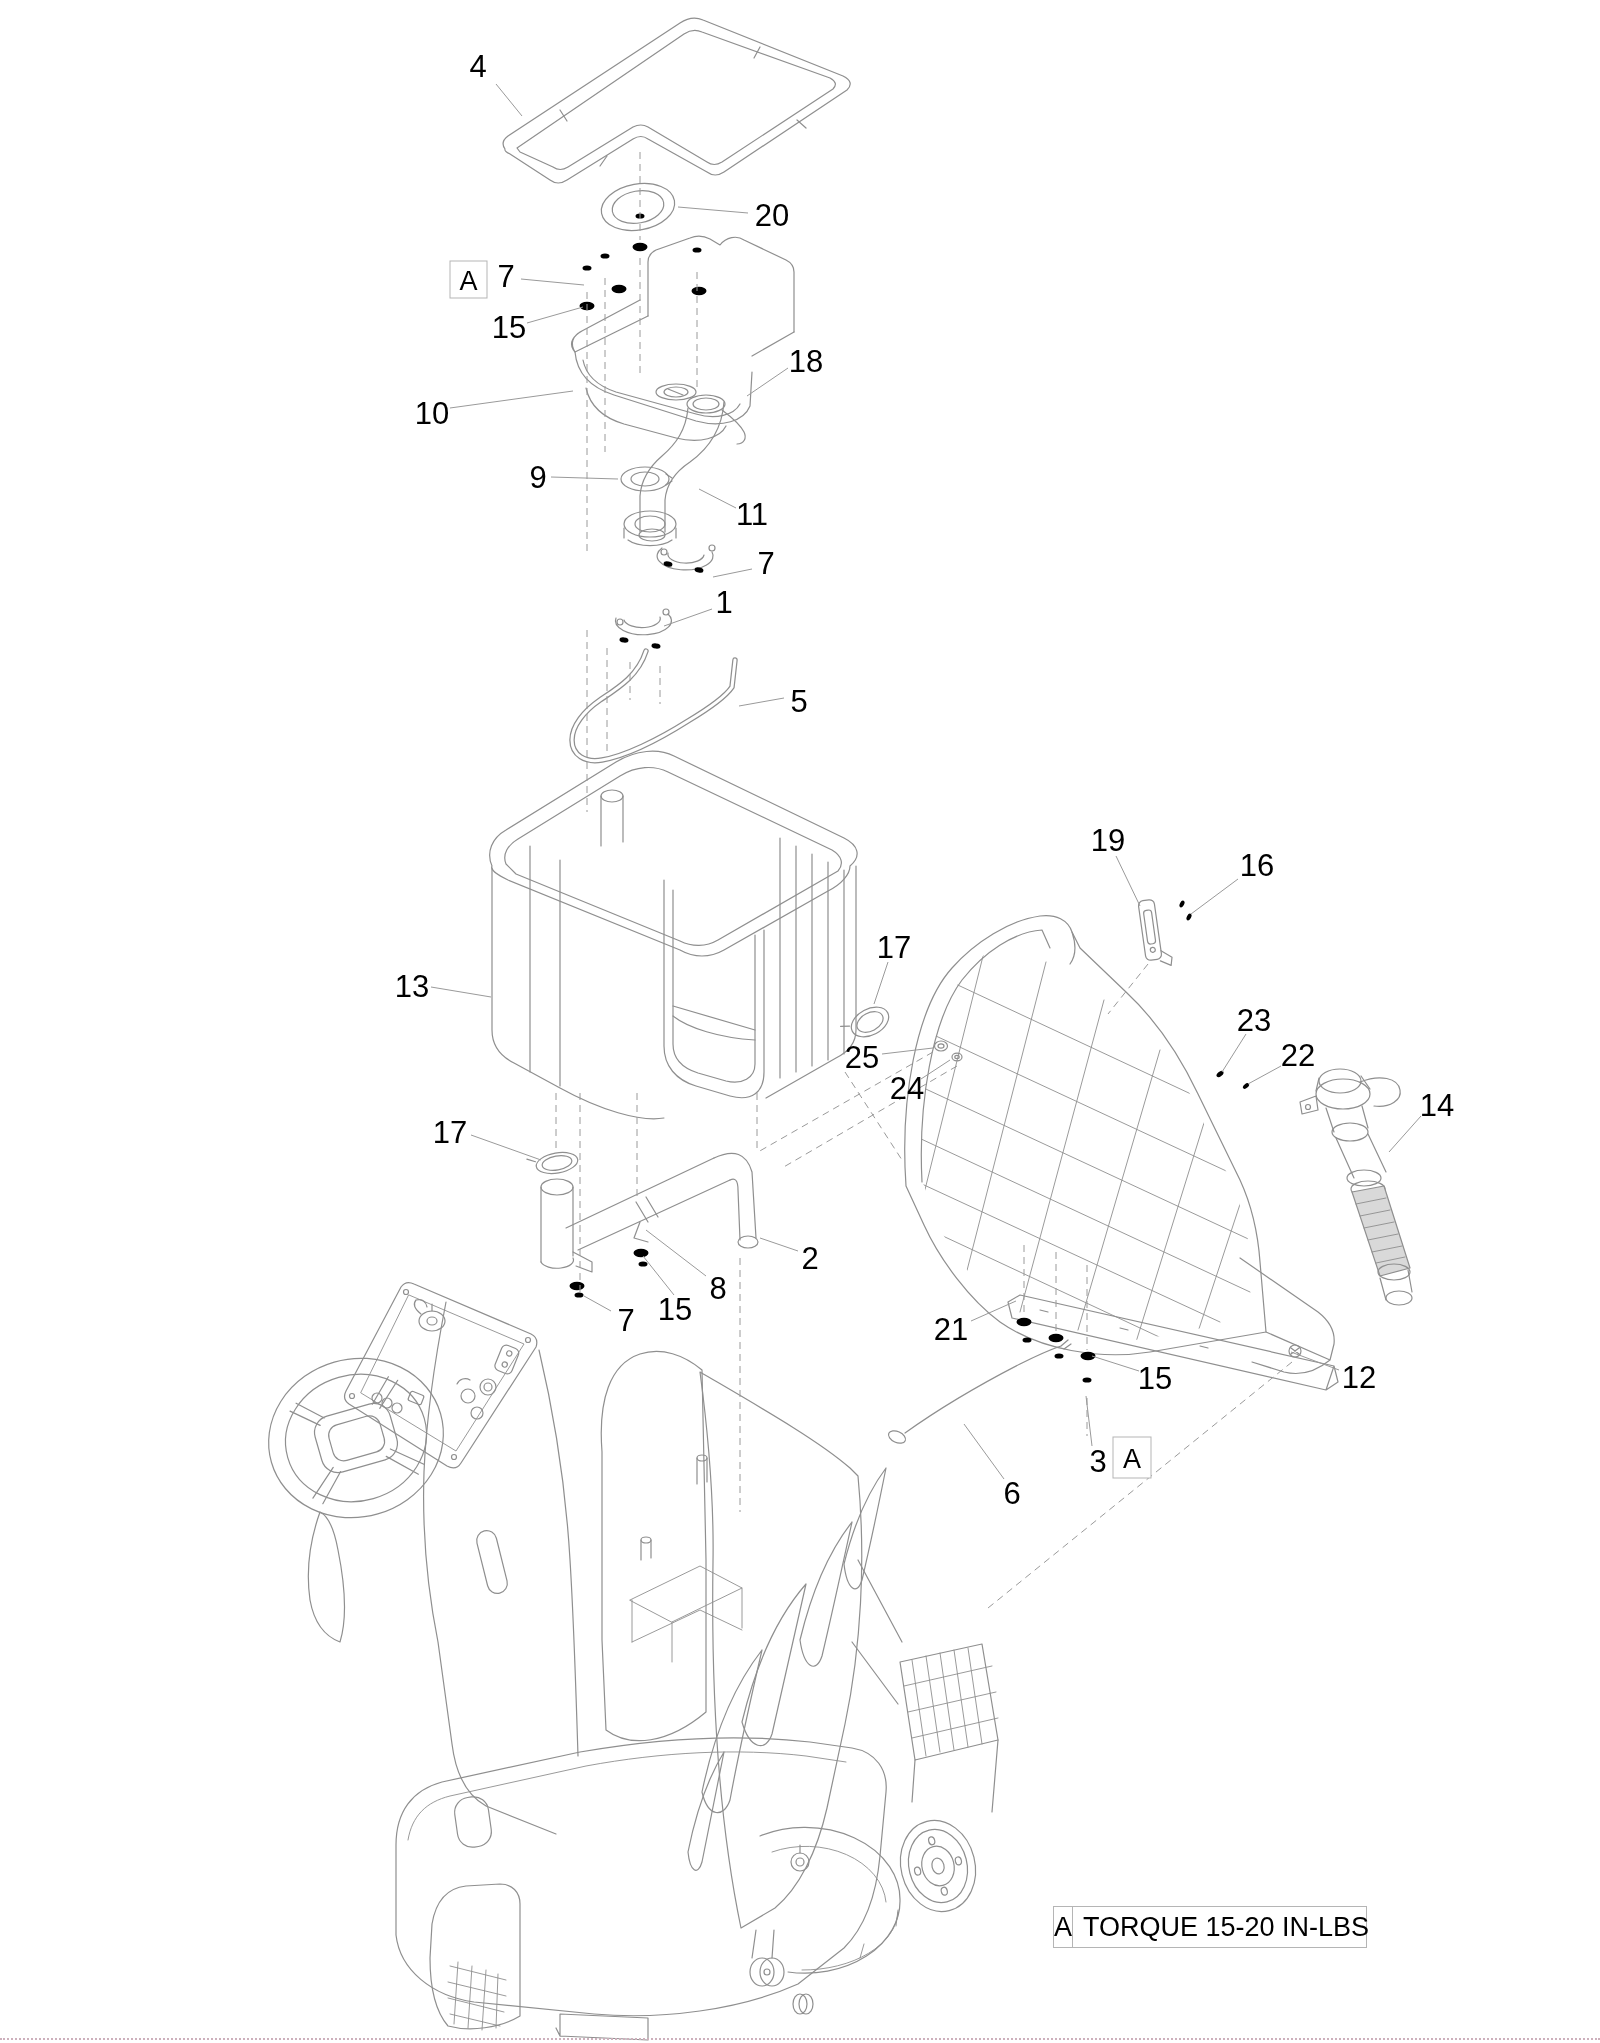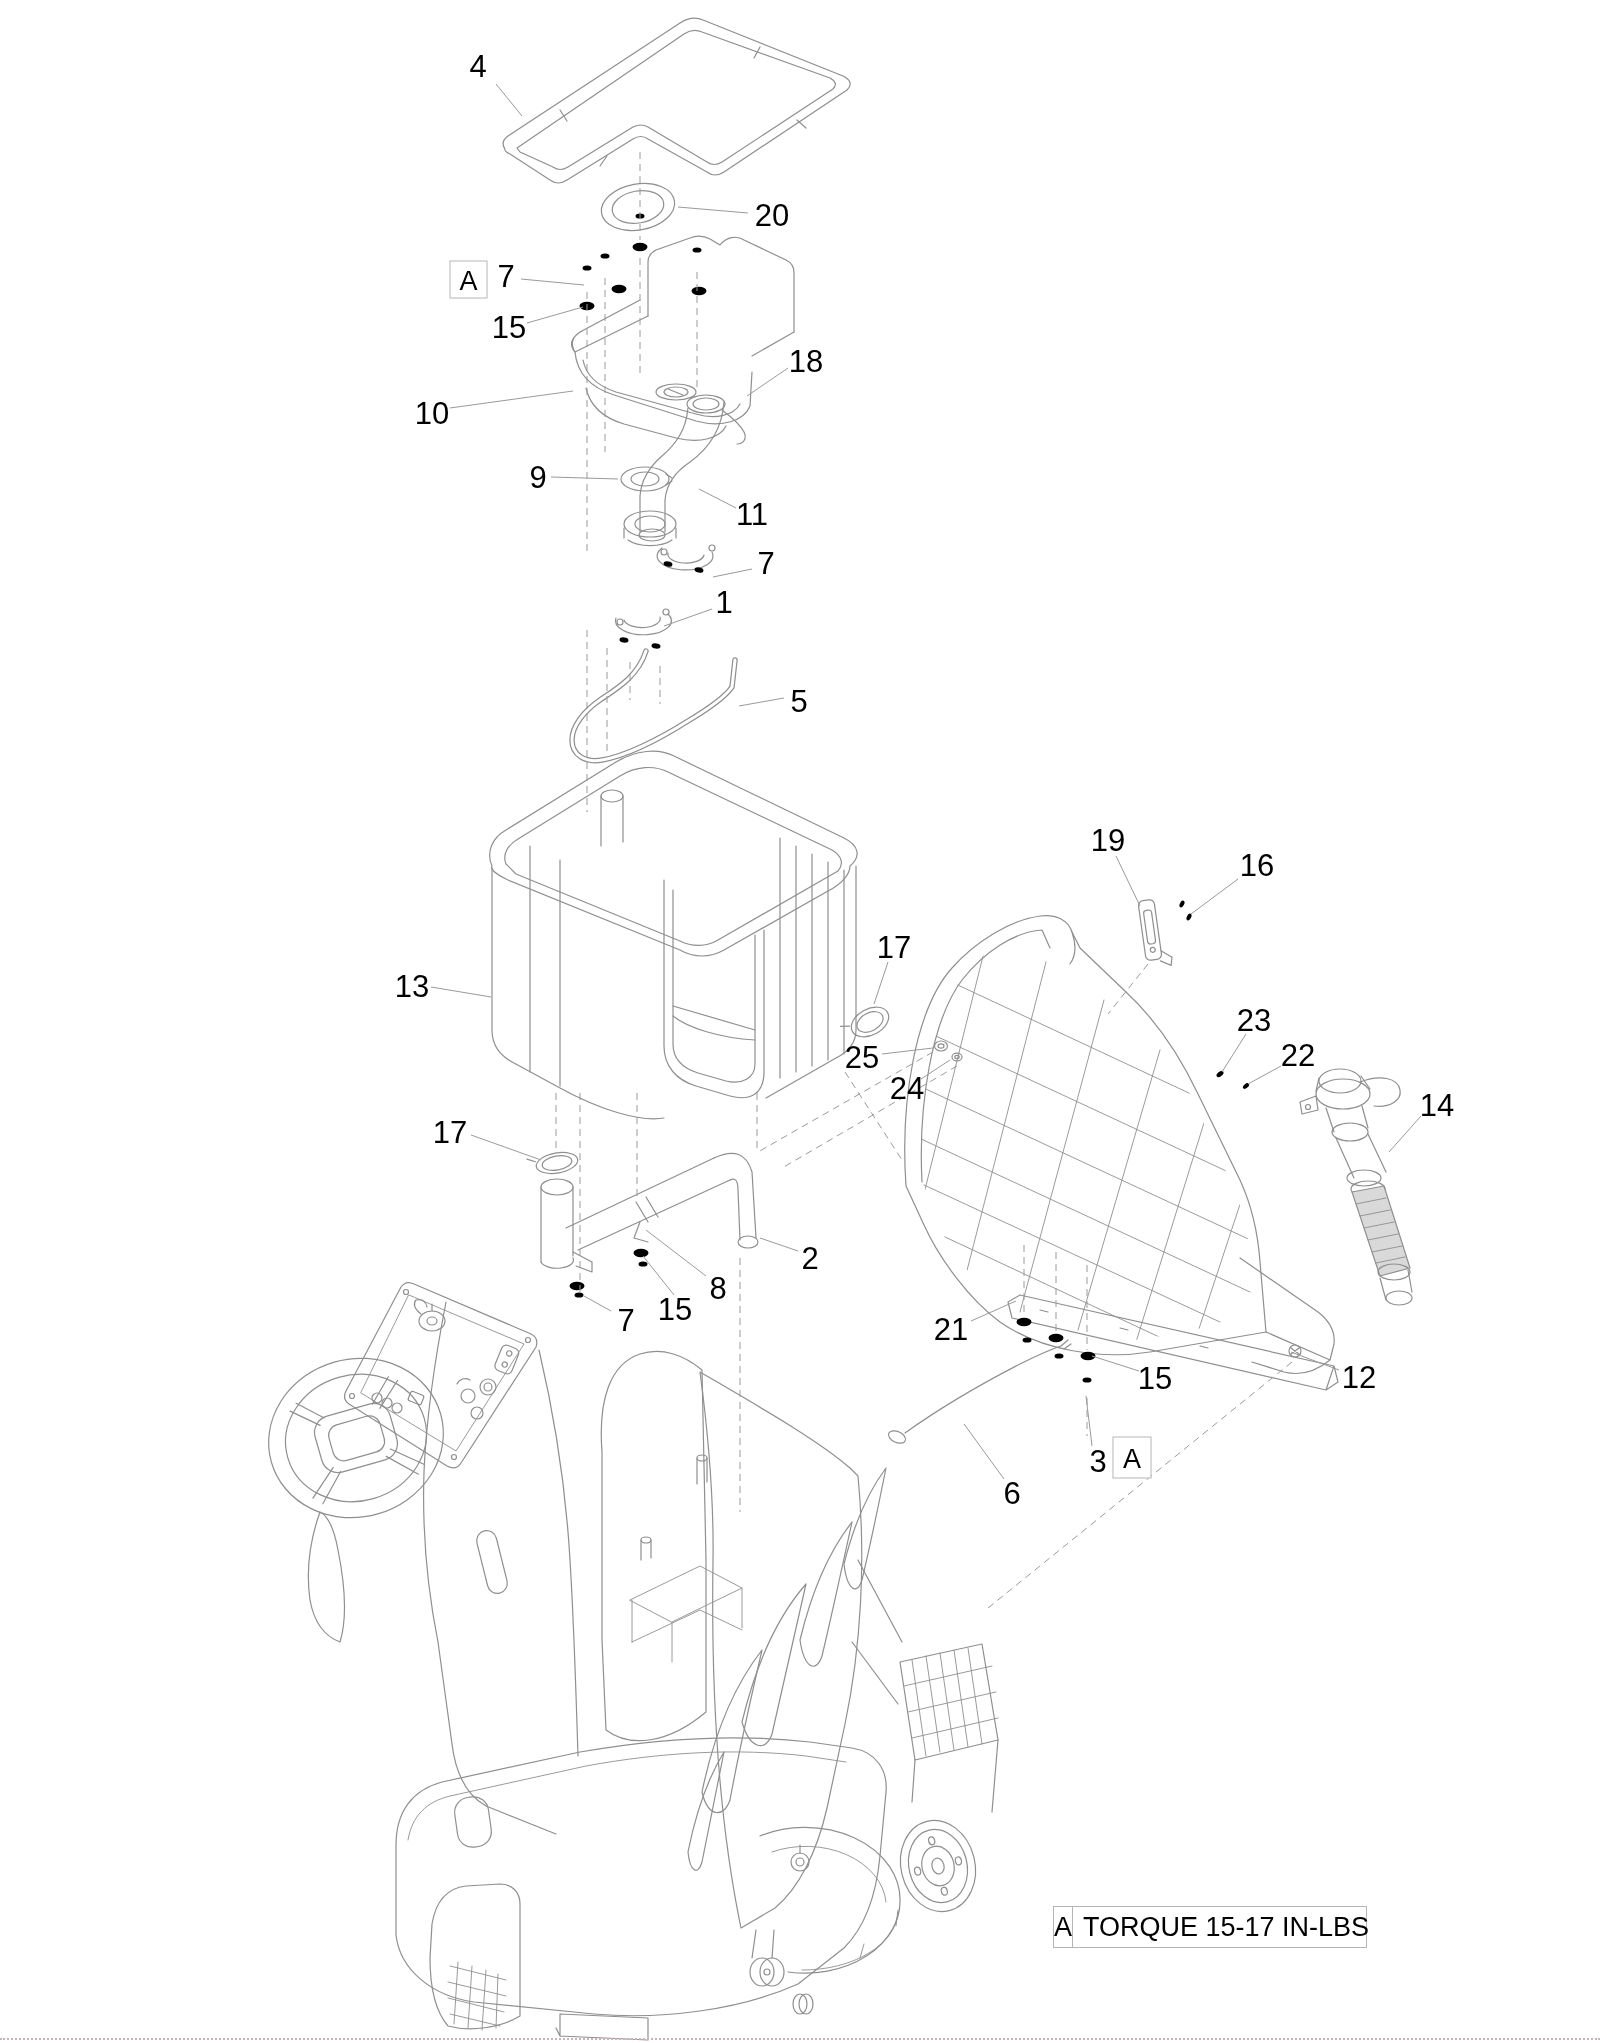--- a/index.html
+++ b/index.html
@@ -455,17 +455,17 @@
         <text x="1359" y="1377" text-anchor="middle" dominant-baseline="central" class="callout">12</text>
         <rect x="450" y="261" width="37" height="37" class="boxrect"></rect>
         <text x="468.5" y="280.5" text-anchor="middle" dominant-baseline="central" class="boxletter">A</text>
         <rect x="1113" y="1437" width="38" height="41" class="boxrect"></rect>
         <text x="1132" y="1458.5" text-anchor="middle" dominant-baseline="central" class="boxletter">A</text>
       </g>
   </svg>
 
   <div class="torque-note">
     <span class="cellA">A</span>
-    <span class="cellT">TORQUE 15-17 IN-LBS</span>
+    <span class="cellT">TORQUE 15-20 IN-LBS</span>
   </div>
 
   <div class="bottom-rule"></div>
 </div>
 
 </body></html>

